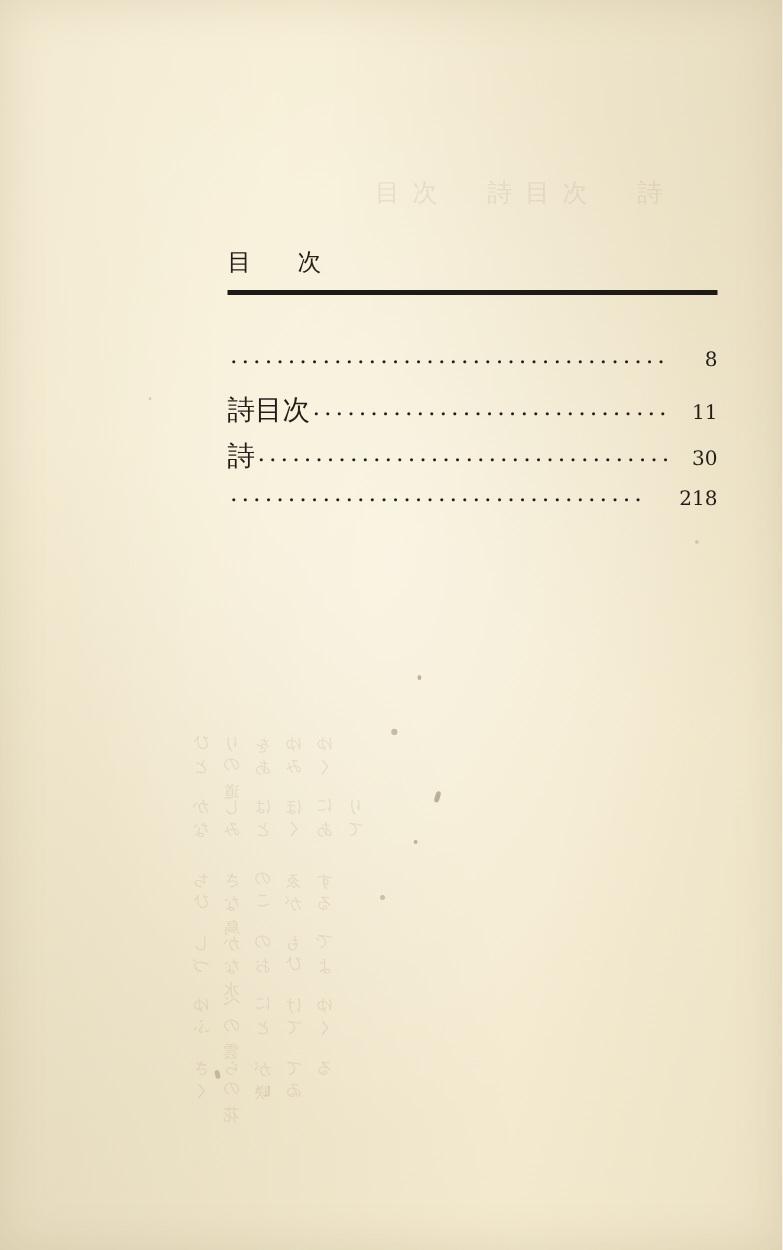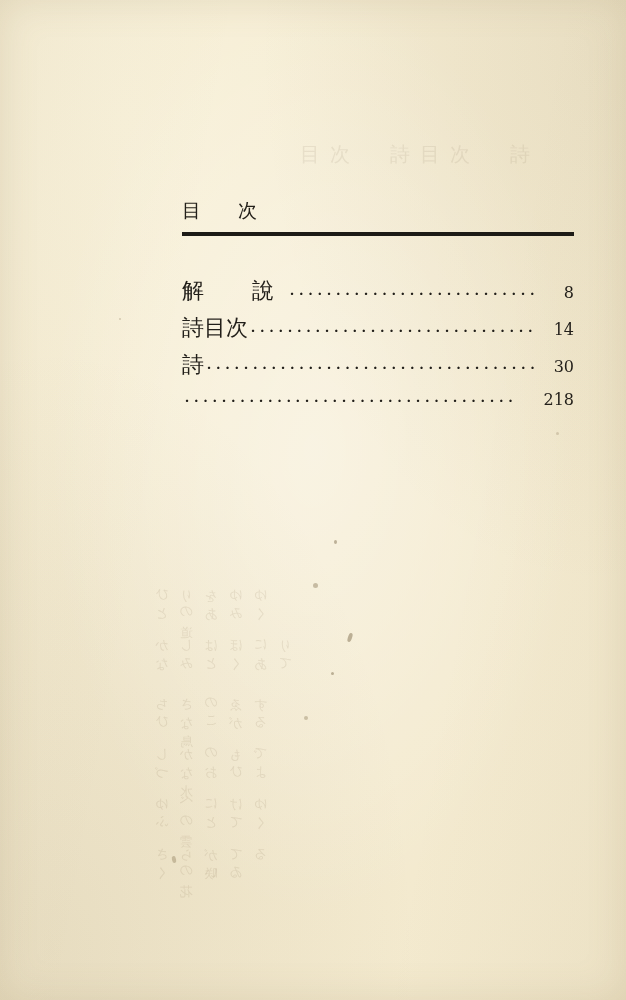--- a/index.html
+++ b/index.html
@@ -170,29 +170,28 @@
   <div class="content">
 
     <div class="toc-heading-row">
       <div class="toc-heading">目　次</div>
     </div>
     <div class="rule"></div>
 
     <div class="toc-list">
 
       <div class="toc-row">
-        <span class="toc-label sp-wide">解　說</span>
         <span class="dots">......................................</span>
         <span class="toc-page">8</span>
       </div>
 
       <div class="toc-row">
         <span class="toc-label sp-none">詩目次</span>
         <span class="dots">......................................</span>
-        <span class="toc-page">14</span>
+        <span class="toc-page">11</span>
       </div>
 
       <div class="toc-row">
         <span class="toc-label sp-none">詩</span>
         <span class="dots">............................................</span>
         <span class="toc-page">30</span>
       </div>
 
       <div class="toc-row">
         <span class="dots">....................................</span>

